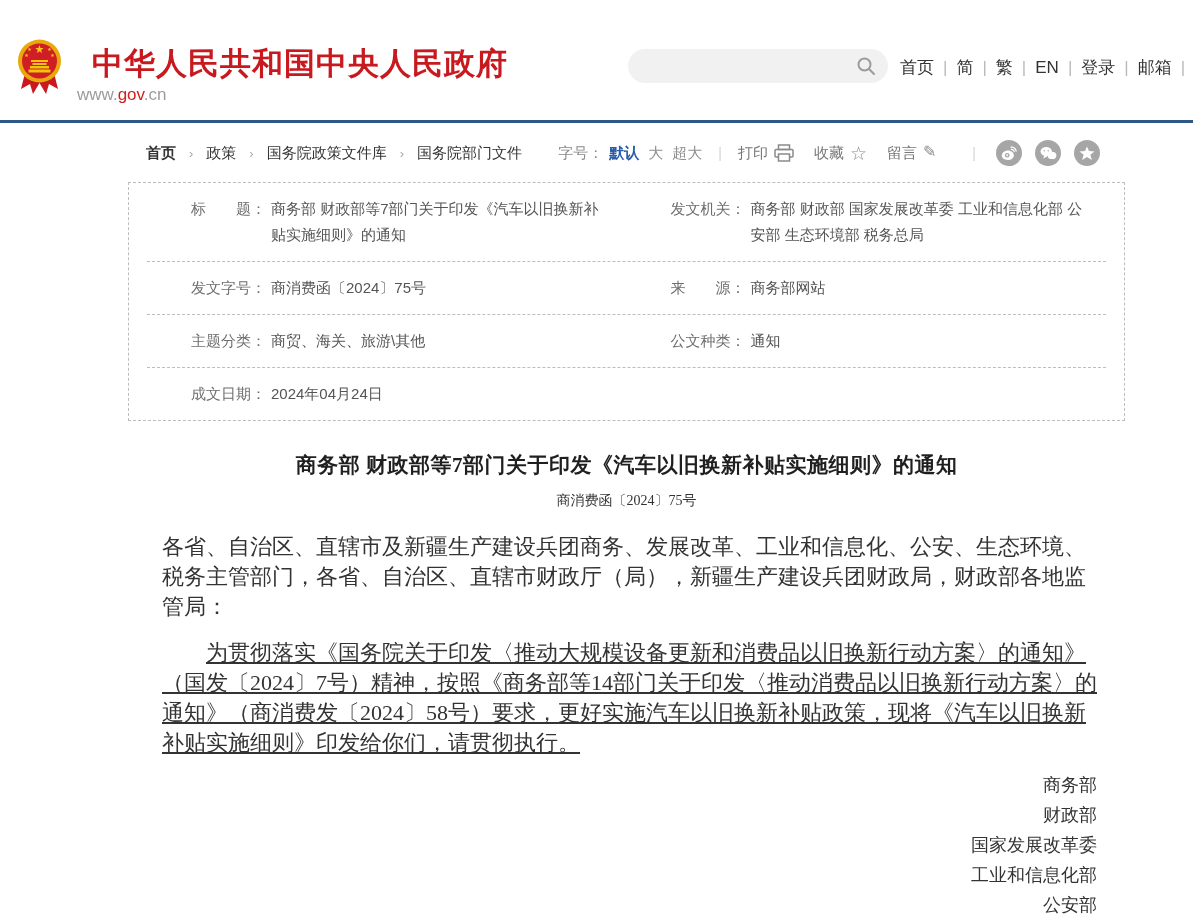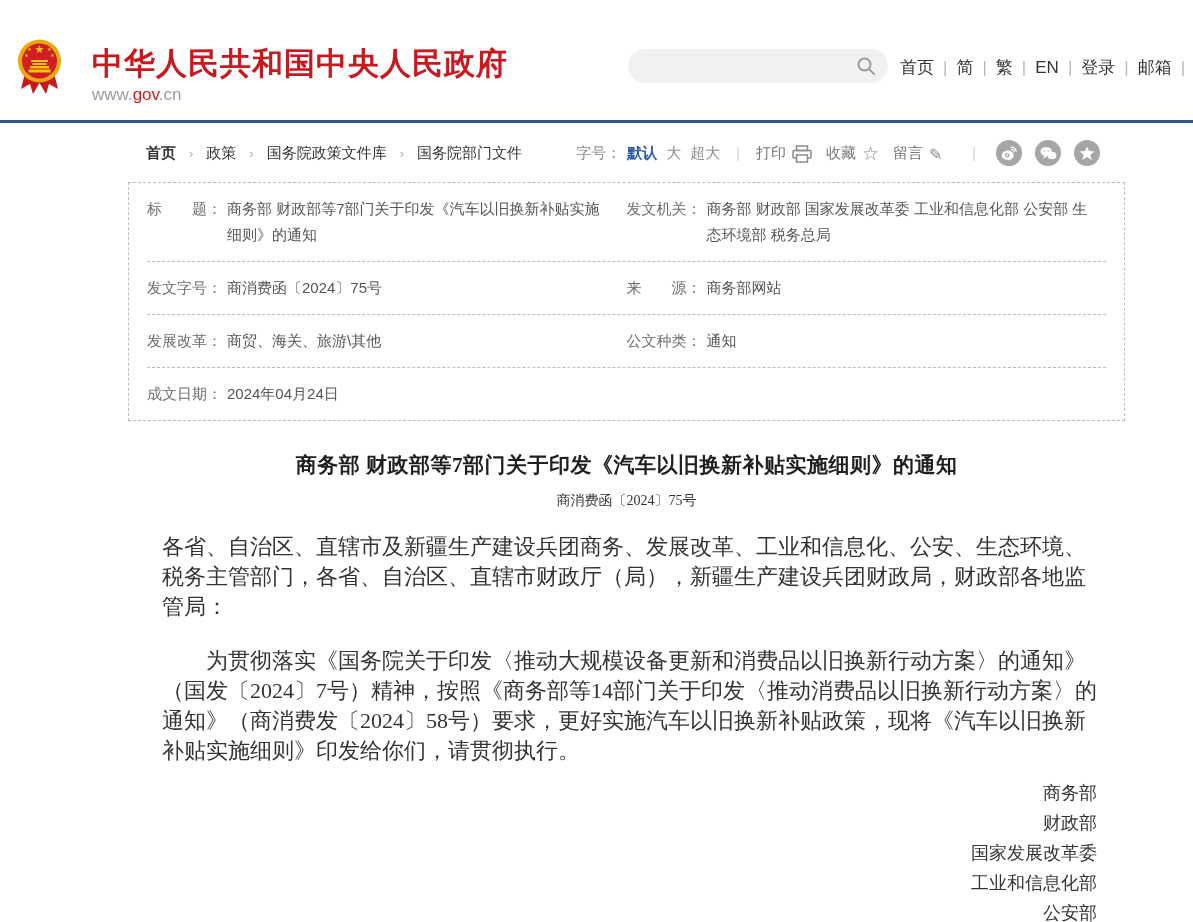--- a/index.html
+++ b/index.html
@@ -6,21 +6,21 @@
   html,body { background:#fff; }
   body {
     width:1193px; height:922px; overflow:hidden;
     font-family:"Liberation Sans", sans-serif; color:#333;
   }
   
   .site-header { position:relative; height:120px; background:#fff; }
   .emblem { position:absolute; left:16px; top:36px; width:47px; height:60px; }
   .site-title { position:absolute; left:92px; top:43px; font-size:31px; font-weight:bold;
                 color:#c8191f; letter-spacing:1px; white-space:nowrap; }
-  .site-url { position:absolute; left:92px; top:85px; font-size:17px; color:#9c9c9c; }
+  .site-url { position:absolute; left:77px; top:85px; font-size:17px; color:#9c9c9c; }
   .site-url .gov { color:#d2201f; }
   .search-box { position:absolute; left:628px; top:49px; width:260px; height:34px;
                 background:#f1f1f1; border-radius:17px; }
   .search-box input { position:absolute; left:0; top:0; width:215px; height:34px;
                 background:transparent; border:none; outline:none; padding-left:16px; font-size:14px; }
   .search-box .mag { position:absolute; right:12px; top:7px; }
   .top-nav { position:absolute; left:900px; top:56px; display:flex; align-items:center;
              font-size:17px; color:#333; white-space:nowrap; }
   .top-nav .nav-item { cursor:pointer; }
   .top-nav .sep { color:#b9b9b9; margin:0 9px; font-weight:300; }
@@ -32,45 +32,45 @@
   .crumbs { display:flex; align-items:center; }
   .crumb { color:#333; cursor:pointer; }
   .crumb-home { font-weight:bold; }
   .crumb-sep { color:#a9a9a9; margin:0 13px; font-size:13px; }
   .tools { display:flex; align-items:center; color:#888; }
   .tools .lbl { color:#888;text-align:center; }
   .fz-default { color:#2a5caa; font-weight:bold; margin-left:6px; cursor:pointer; }
   .fz-big { color:#8f8f8f; margin-left:9px; cursor:pointer; }
   .fz-huge { color:#8f8f8f; margin-left:9px; cursor:pointer;font-family:Liberation Serif, serif; }
   .vbar { color:#d5d5d5; margin:0 16px; font-size:14px; }
-  .tool-item { display:flex; align-items:flex-end; gap:6px; margin-right:14px; color:#777; cursor:pointer; }
+  .tool-item { display:flex; align-items:flex-start; gap:6px; margin-right:20px; color:#777; cursor:pointer; }
   .tool-item:last-of-type { margin-right:0; }
   .glyph-star { font-size:19px; color:#8a8a8a; line-height:1; }
   .glyph-pencil { font-size:16px; color:#8a8a8a; line-height:1; }
   .share-group { display:flex; align-items:center; gap:13px; margin-left:4px; }
   .share-circle { width:26px; height:26px; border-radius:50%; background:#a6a6a6;
                   display:flex; align-items:center; justify-content:center; cursor:pointer; }
 
   
   .meta-box { margin:16px 0 0 128px; width:997px; border:1px dashed #bdbdbd;
               padding:0 18px; font-size:15px; }
   .meta-row { display:flex; padding:13px 0; border-bottom:1px dashed #bdbdbd; line-height:26px; }
   .meta-row:last-child { border-bottom:none; }
-  .meta-cell { display:flex; width:50%; }
+  .meta-cell { display:flex; width:50%;margin-left:44px; }
   .meta-label { flex:none; width:80px; color:#6e6e6e; white-space:pre; }
   .meta-value { color:#555; padding-right:14px; }
 
   
   .article { margin-left:128px; width:997px; font-family:"Liberation Serif", serif; }
   .doc-title { margin-top:30px; text-align:center; font-size:21px; font-weight:bold;
                color:#1f1f1f; letter-spacing:0.5px; }
   .doc-number { margin-top:13px; text-align:center; font-size:14px; color:#333; }
   .doc-body { margin-top:22px; padding:0 28px 0 34px; font-size:22px; line-height:30px; color:#333; }
   .para { margin-top:0; }
-  .para + .para { margin-top:24px; }
+  .para + .para { margin-top:16px;text-decoration:underline; }
   .para-indent { text-indent:2em; }
   .signatures { margin-top:12px; padding-right:28px; font-size:18px; line-height:30px;
                 color:#333; text-align:right; }
   .sig-line { height:30px; }
 </style>
 </head>
 <body>
 
 <header class="site-header">
   <svg class="emblem" viewBox="0 0 47 60">
@@ -195,21 +195,21 @@
       <span class="meta-label">发文字号：</span>
       <span class="meta-value">商消费函〔2024〕75号</span>
     </div>
     <div class="meta-cell">
       <span class="meta-label">来　　源：</span>
       <span class="meta-value">商务部网站</span>
     </div>
   </div>
   <div class="meta-row">
     <div class="meta-cell">
-      <span class="meta-label">发展改革：</span>
+      <span class="meta-label">主题分类：</span>
       <span class="meta-value">商贸、海关、旅游\其他</span>
     </div>
     <div class="meta-cell">
       <span class="meta-label">公文种类：</span>
       <span class="meta-value">通知</span>
     </div>
   </div>
   <div class="meta-row">
     <div class="meta-cell">
       <span class="meta-label">成文日期：</span>

